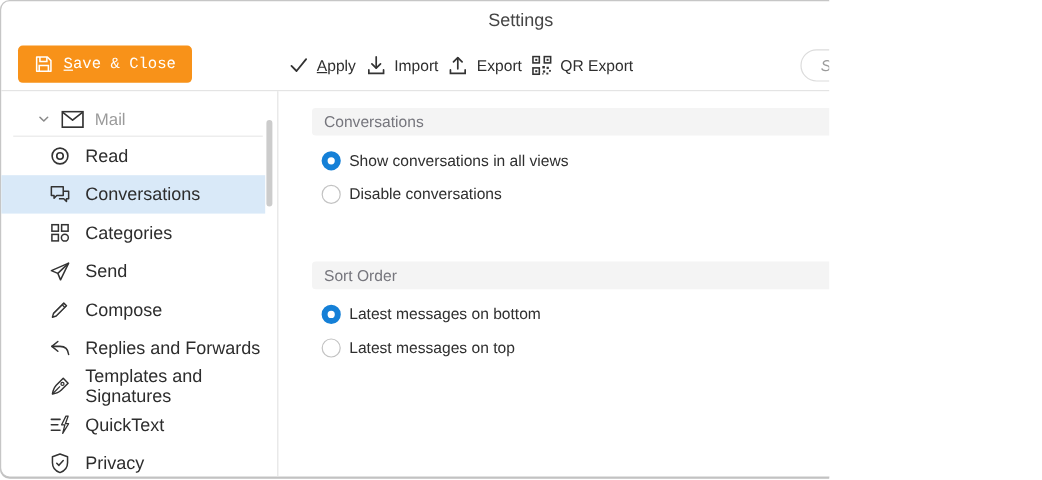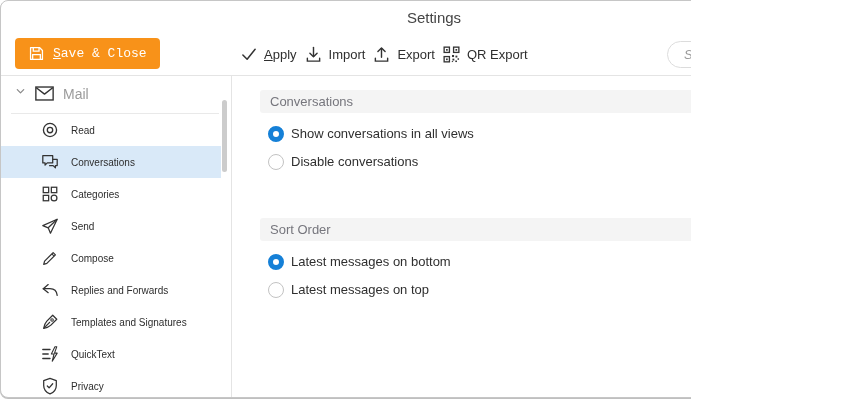--- a/index.html
+++ b/index.html
@@ -27,25 +27,25 @@
   .mnemonic { display: inline-block; }
   .mnemonic::first-letter { text-decoration: underline; }
   .search-box { position: absolute; right: 20px; top: 8px; width: 180px; height: 27px;
     border: 1px solid #dcdcdc; border-radius: 14px; display: flex; align-items: center; padding: 0 10px 0 16px; background: #fff; }
   .search-box input { flex: 1; border: none; outline: none; font-size: 13px; color: #444; min-width: 0;
     font-family: "Liberation Sans", sans-serif; background: transparent; }
   .search-box input::placeholder { color: #9a9a9a; font-style: italic; }
   
   .main { flex: 1; display: flex; min-height: 0; }
   .sidebar { position: relative; width: 231px; flex: none; border-right: 1px solid #e4e4e4; padding-top: 10px; }
-  .group-row { height: 26px; display: flex; padding-left: 14px; gap: 9px; cursor: pointer; }
+  .group-row { height: 26px; display: flex; align-items: center; padding-left: 30px; gap: 9px; cursor: pointer; }
   .group-label { color: #9b9b9b; font-size: 14px; }
   .group-divider { height: 1px; background: #e9e9e9; margin: 1px 12px 0 10px; }
   .nav-item { height: 32px; display: flex; align-items: center; padding-left: 40px; gap: 12px;
-    font-size: 10px; color: #2d2d2d; margin-right: 10px; cursor: pointer; }
+    font-size: 15px; color: #2d2d2d; margin-right: 10px; cursor: pointer; }
   .nav-item.selected { background: #d9e9f8; }
   .scroll-thumb { position: absolute; right: 4px; top: 24px; width: 5px; height: 72px; background: #cccccc; border-radius: 2.5px; }
   
   .content { flex: 1; padding: 14px 13px 0 28px; min-width: 0; }
   .section-bar { height: 23px; background: #f4f4f4; border-radius: 3px; display: flex; align-items: center;
     padding-left: 10px; font-size: 13px; color: #76767d; }
   .options { margin: 13px 0 18px 8px; }
   .option-row { height: 28px; display: flex; align-items: flex-start; gap: 7px; cursor: pointer; }
   .radio { width: 16px; height: 16px; border-radius: 50%; background: #fff; border: 1px solid #c3c3c3; flex: none; }
   .radio.on { border: 5px solid #1580d7; }

